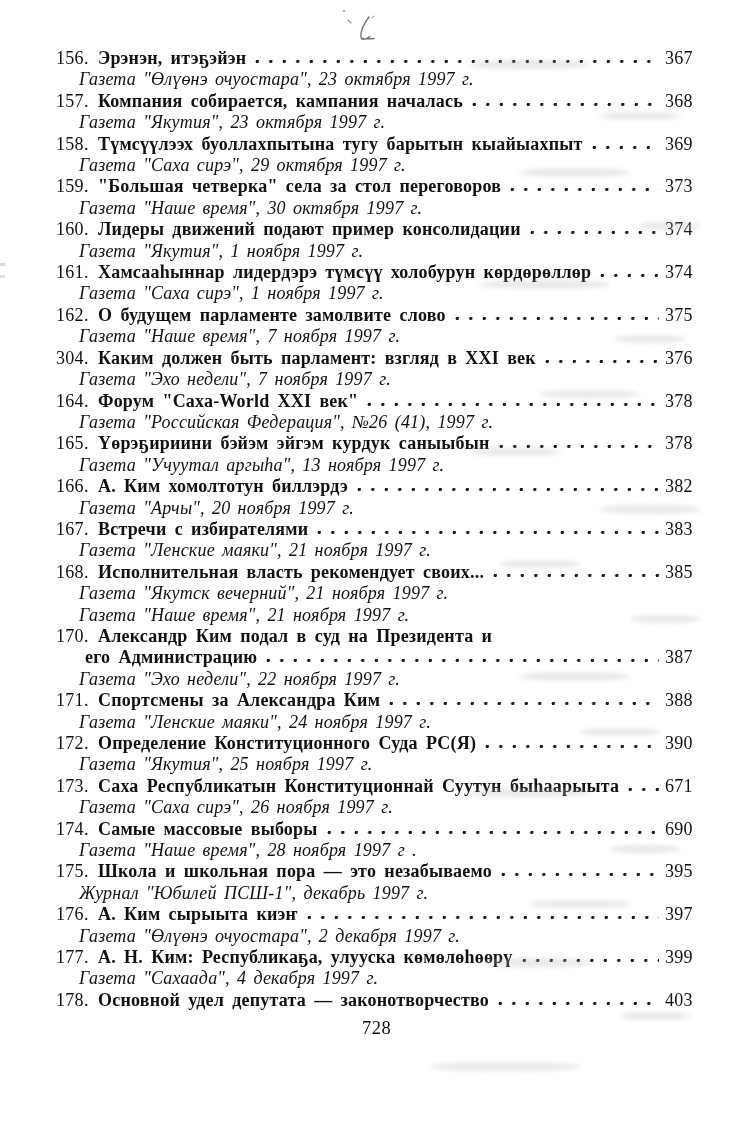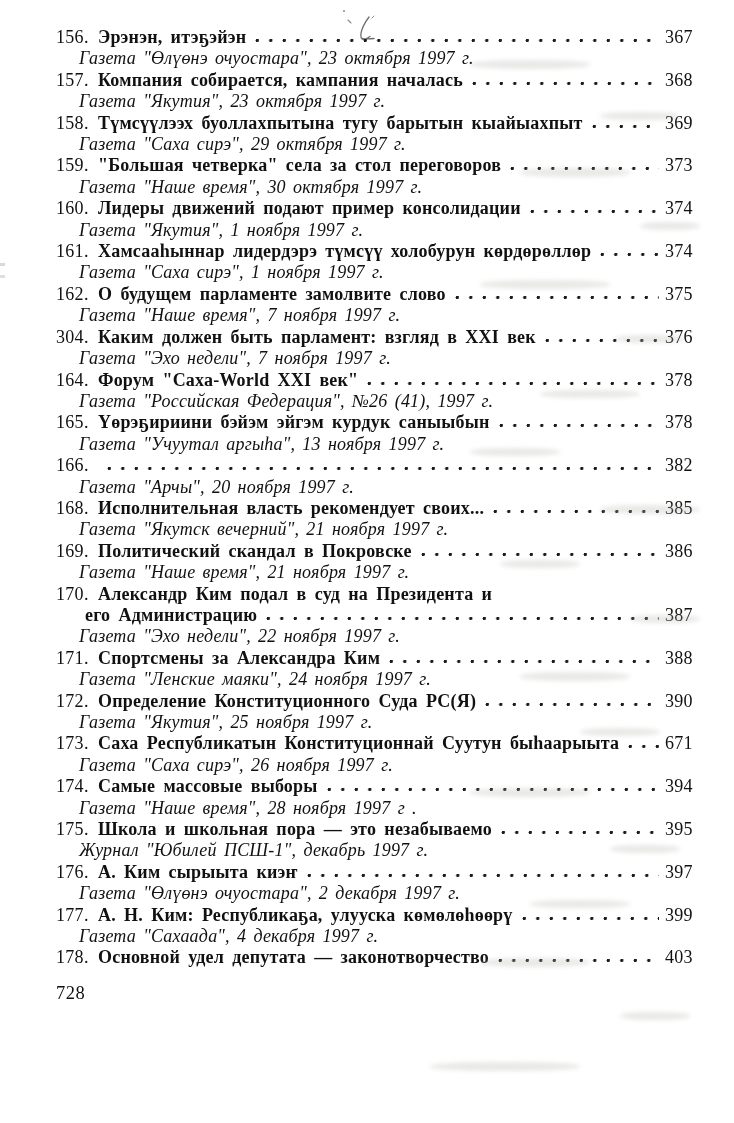--- a/index.html
+++ b/index.html
@@ -6,21 +6,21 @@
   body {
     width: 734px; height: 1123px;
     background: #ffffff;
     position: relative;
     overflow: hidden;
     font-family: "Liberation Serif", "DejaVu Serif", serif;
     color: #111;
   }
   #sheet {
     position: absolute; inset: 0;
-    padding: 27px 37px 0 56px;
+    padding: 48px 37px 0 56px;
     box-sizing: border-box;
   }
   .line {
     display: flex;
     align-items: baseline;
     line-height: 21.4px;
     font-size: 18px;
     white-space: nowrap;
   }
   .num {
@@ -49,23 +49,24 @@
     letter-spacing: 0.3px;
   }
   .src {
     margin-left: 23px;
     font-style: italic;
     word-spacing: 2.5px;
     letter-spacing: 0.2px;
   }
   .cont-indent { flex: 0 0 29px; }
   #footer {
+    text-align: center;
     font-size: 18.5px;
     letter-spacing: 0.5px;
-    margin-top: 14px;
+    margin-top: 7px;
   }
   
   #scribble {
     position: absolute; left: 336px; top: 3px;
     width: 52px; height: 44px;
   }
   
   .smudge {
     position: absolute;
     background: #b7b7b2;
@@ -201,46 +202,52 @@
           <span class="dots"></span>
           <span class="pg">378</span>
         </div>
         <div class="line">
           <span class="src">Газета "Учуутал аргыһа", 13 ноября 1997 г.</span>
         </div>
       </div>
       <div>
         <div class="line">
           <span class="num">166.</span>
+          <span class="ttl">А. Ким хомолтотун биллэрдэ</span>
           <span class="dots"></span>
           <span class="pg">382</span>
         </div>
         <div class="line">
           <span class="src">Газета "Арчы", 20 ноября 1997 г.</span>
+        </div>
+      </div>
+      <div>
+        <div class="line">
+          <span class="num">167.</span>
+          <span class="ttl">Встречи с избирателями</span>
+          <span class="dots"></span>
+          <span class="pg">383</span>
+        </div>
+        <div class="line">
+          <span class="src">Газета "Ленские маяки", 21 ноября 1997 г.</span>
         </div>
       </div>
       <div>
         <div class="line">
           <span class="num">168.</span>
           <span class="ttl">Исполнительная власть рекомендует своих...</span>
           <span class="dots"></span>
           <span class="pg">385</span>
         </div>
         <div class="line">
           <span class="src">Газета "Якутск вечерний", 21 ноября 1997 г.</span>
         </div>
       </div>
       <div>
         <div class="line">
-          <span class="num">169.</span>
-          <span class="ttl">Политический скандал в Покровске</span>
-          <span class="dots"></span>
-          <span class="pg">386</span>
-        </div>
-        <div class="line">
           <span class="src">Газета "Наше время", 21 ноября 1997 г.</span>
         </div>
       </div>
       <div>
         <div class="line">
           <span class="num">170.</span>
           <span class="ttl">Александр Ким подал в суд на Президента и</span>
         </div>
         <div class="line">
           <span class="cont-indent"></span>
@@ -283,21 +290,21 @@
         </div>
         <div class="line">
           <span class="src">Газета "Саха сирэ", 26 ноября 1997 г.</span>
         </div>
       </div>
       <div>
         <div class="line">
           <span class="num">174.</span>
           <span class="ttl">Самые массовые выборы</span>
           <span class="dots"></span>
-          <span class="pg">394</span>
+          <span class="pg">690</span>
         </div>
         <div class="line">
           <span class="src">Газета "Наше время", 28 ноября 1997 г .</span>
         </div>
       </div>
       <div>
         <div class="line">
           <span class="num">175.</span>
           <span class="ttl">Школа и школьная пора — это незабываемо</span>
           <span class="dots"></span>

